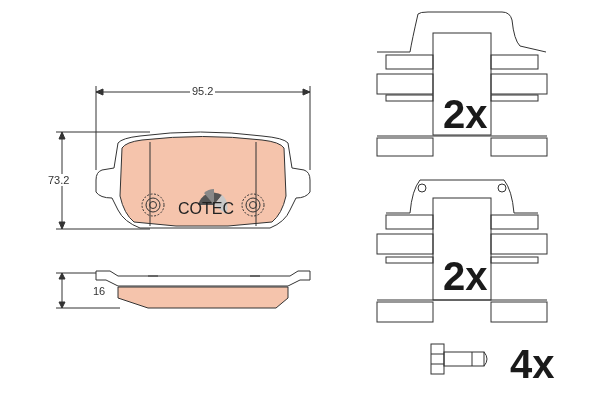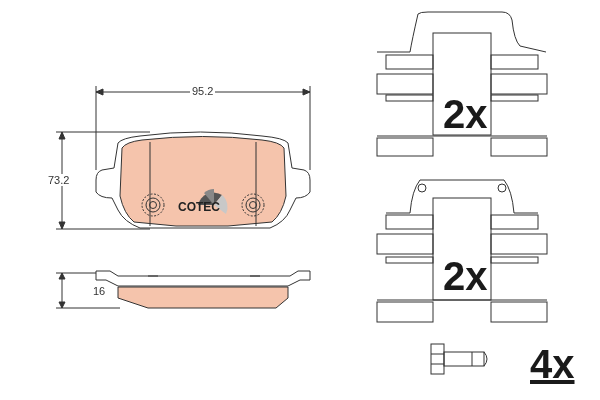--- a/index.html
+++ b/index.html
@@ -2,21 +2,21 @@
 <html><head>
   <meta charset="utf-8">
   <style>
     html, body { margin: 0; padding: 0; background: #ffffff; }
     body { width: 600px; height: 400px; position: relative; overflow: hidden;
            font-family: "Liberation Sans", sans-serif; }
     .stage { position: absolute; left: 0; top: 0; width: 528px; height: 400px; }
     .dim-label { position: absolute; font-size: 11px; color: #333; font-family: "Liberation Sans", sans-serif; }
     .qty { position: absolute; font-weight: bold; font-size: 40px; color: #1a1a1a;
            font-family: "Liberation Sans", sans-serif; letter-spacing: 0px; }
-    .logo-text { position: absolute; font-weight: bold; font-size: 12px; color: #222;
+    .logo-text { position: absolute; font-weight: normal; font-size: 16px; color: #222;
                  font-family: "Liberation Sans", sans-serif; }
   </style>
 </head>
 <body>
 
 <div class="stage">
   <svg width="600" height="400" viewBox="0 0 600 400" style="position:absolute;left:0;top:0;">
 
     <g stroke="#333" stroke-width="1" fill="none">
 
@@ -112,14 +112,14 @@
   </svg>
 
   <div class="dim-label" style="left:190px;top:85px;background:#fff;padding:0 2px;">95.2</div>
   <div class="dim-label" style="left:48px;top:174px;background:#fff;">73.2</div>
   <div class="dim-label" style="left:53px;top:285px;background:#fff;margin-left:40px;">16</div>
 
   <div class="logo-text" style="left:178px;top:200px;">COTEC</div>
 
   <div class="qty" style="left:443px;top:92px;">2x</div>
   <div class="qty" style="left:443px;top:254px;">2x</div>
-  <div class="qty" style="left:530px;top:342px;text-decoration:underline;">4x</div>
+  <div class="qty" style="left:510px;top:342px;">4x</div>
 </div>
 
 </body></html>

